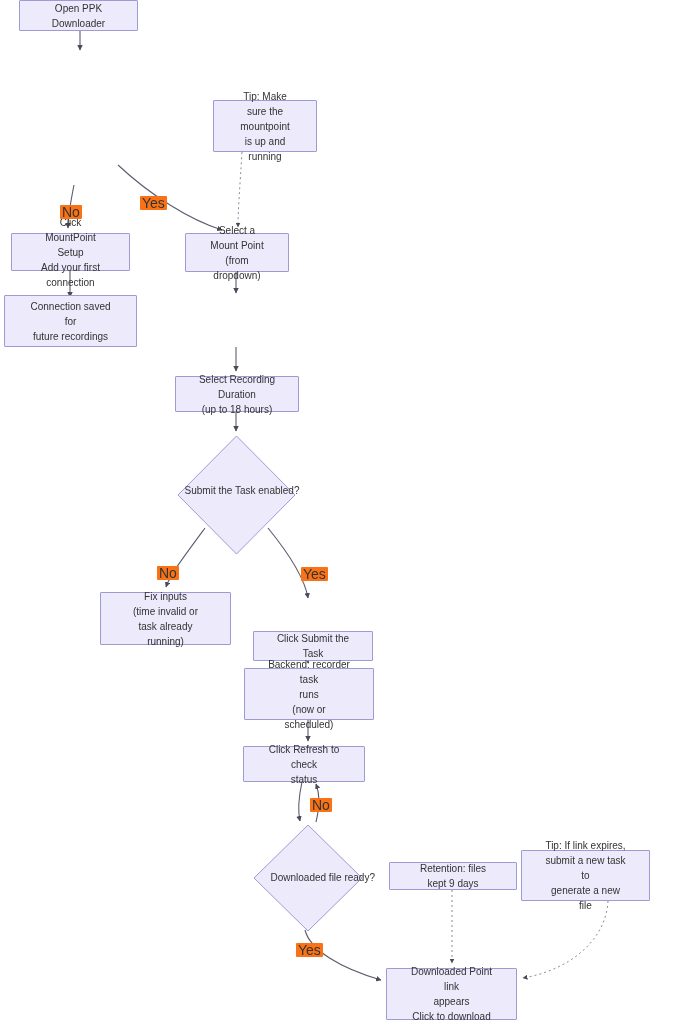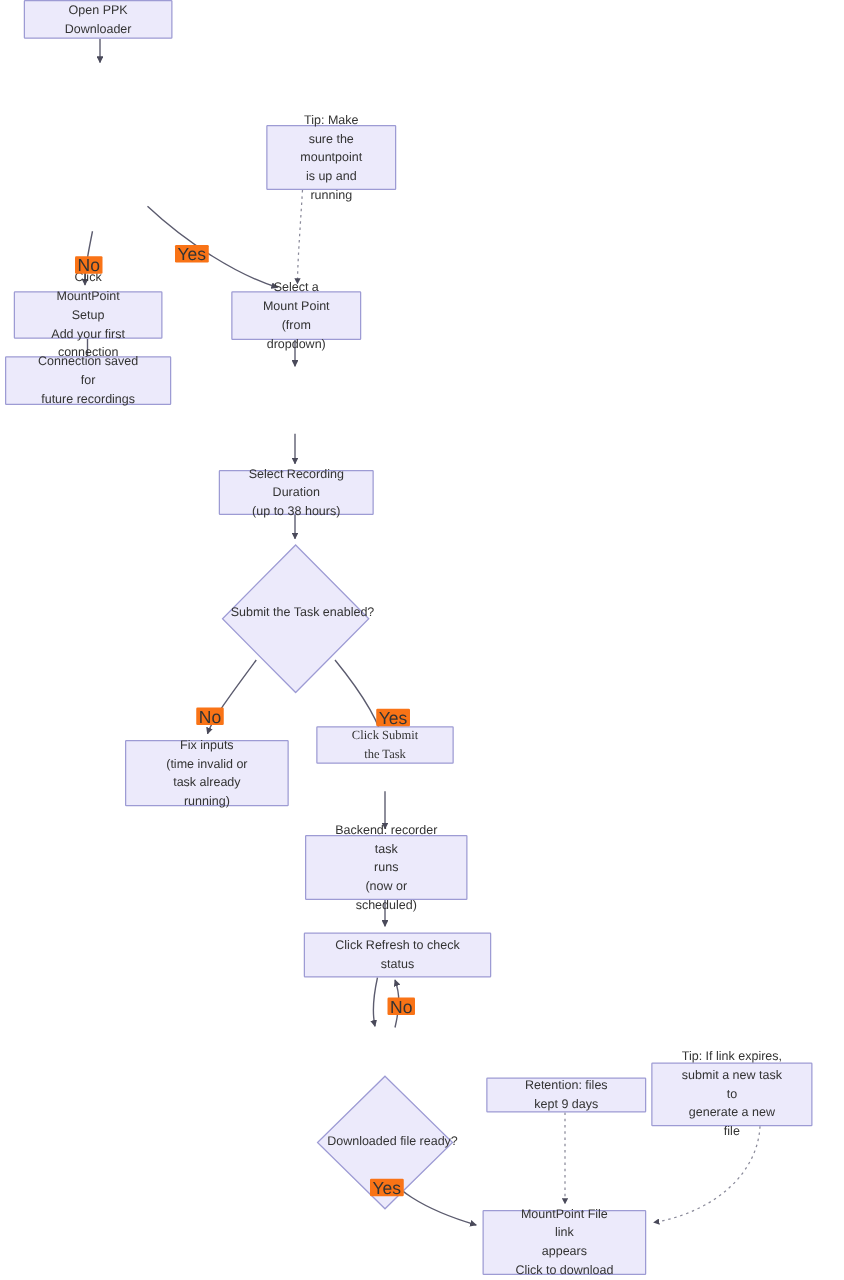--- a/index.html
+++ b/index.html
@@ -135,83 +135,83 @@
     <span>Tip: Make sure the
 mountpoint
 is up and running</span>
   </div>
 
   <div class="node rect" style="left:11px; top:233px; width:119px; height:38px;">
     <span>Click MountPoint Setup
 Add your first connection</span>
   </div>
 
-  <div class="node rect" style="left:4px; top:285px; width:133px; height:39px;">
+  <div class="node rect" style="left:4px; top:295px; width:133px; height:52px;">
     <span>Connection saved for
 future recordings</span>
   </div>
 
   <div class="node rect" style="left:185px; top:233px; width:104px; height:39px;">
     <span>Select a Mount Point
 (from dropdown)</span>
   </div>
 
 
   <div class="node rect" style="left:175px; top:376px; width:124px; height:36px;">
     <span>Select Recording Duration
-(up to 38 hours)</span>
+(up to 18 hours)</span>
   </div>
 
   <div class="node diamond-wrap" style="left:177px; top:435px; width:119px; height:120px;">
     <svg class="diamond-shape" viewBox="0 0 119 120" preserveAspectRatio="none">
       <polygon points="59.5,1 118,60 59.5,119 1,60" fill="#ECEAFB" stroke="#9D9BD4" stroke-width="1"></polygon>
     </svg>
     <span class="diamond-label" style="width:126px; position:absolute; left:-4px; top:48px;">Submit the Task enabled?</span>
   </div>
 
   <div class="node rect" style="left:100px; top:592px; width:131px; height:53px;">
     <span>Fix inputs
 (time invalid or task already
 running)</span>
   </div>
 
-  <div class="node rect" style="left:253px; top:581px; width:110px; height:30px;font-family:Liberation Serif, serif;">
+  <div class="node rect" style="left:253px; top:631px; width:120px; height:30px;">
     <span>Click Submit the Task</span>
   </div>
 
   <div class="node rect" style="left:244px; top:668px; width:130px; height:52px;">
     <span>Backend: recorder task
 runs
 (now or scheduled)</span>
   </div>
 
-  <div class="node rect" style="left:243px; top:746px; width:150px; height:36px;">
+  <div class="node rect" style="left:243px; top:746px; width:122px; height:36px;">
     <span>Click Refresh to check
 status</span>
   </div>
 
-  <div class="node diamond-wrap" style="left:253px; top:860px; width:110px; height:108px;">
+  <div class="node diamond-wrap" style="left:253px; top:824px; width:110px; height:108px;text-align:right;">
     <svg class="diamond-shape" viewBox="0 0 110 108" preserveAspectRatio="none">
       <polygon points="55,1 109,54 55,107 1,54" fill="#ECEAFB" stroke="#9D9BD4" stroke-width="1"></polygon>
     </svg>
     <span class="diamond-label" style="width:122px; position:absolute; left:-6px; top:46px;">Downloaded file ready?</span>
   </div>
 
   <div class="node rect" style="left:389px; top:862px; width:128px; height:28px;">
     <span>Retention: files kept 9 days</span>
   </div>
 
   <div class="node rect" style="left:521px; top:850px; width:129px; height:51px;">
     <span>Tip: If link expires,
 submit a new task to
 generate a new file</span>
   </div>
 
   <div class="node rect" style="left:386px; top:968px; width:131px; height:52px;">
-    <span>MountPoint File link
+    <span>Downloaded Point link
 appears
 Click to download</span>
   </div>
 
   <div class="edge-label" style="left:60px; top:205px;">
     <span>No</span>
   </div>
 
   <div class="edge-label" style="left:140px; top:196px;">
     <span>Yes</span>

